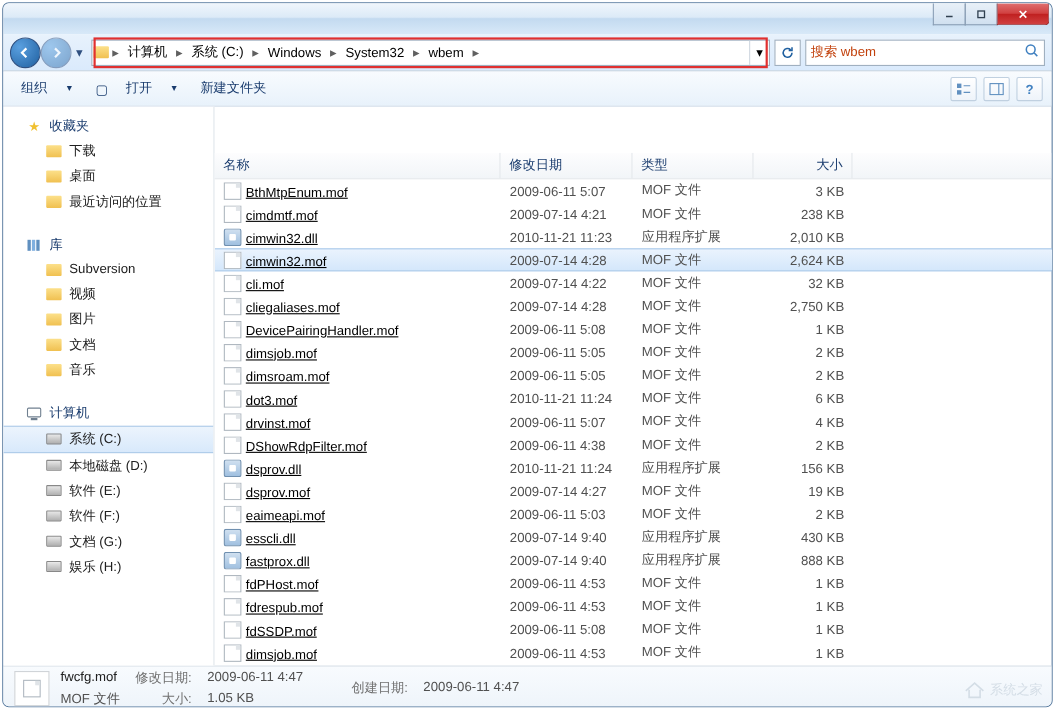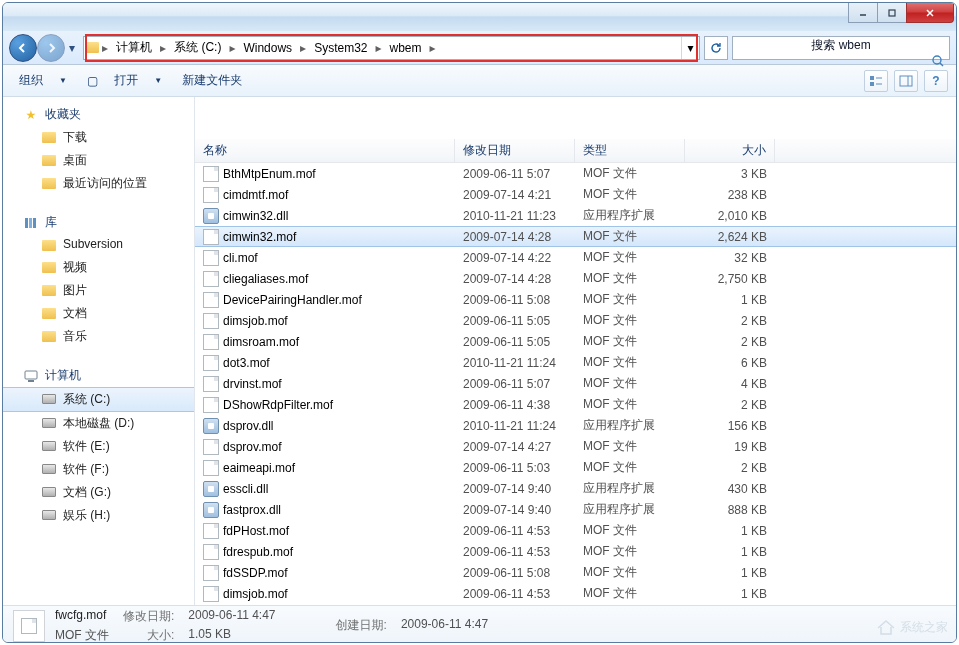--- a/index.html
+++ b/index.html
@@ -15,21 +15,21 @@
 .navbtn { width: 28px; height: 28px; border-radius: 50%; background: radial-gradient(circle at 30% 30%, #5aa0e0, #2060a0); border: 1px solid #305080; display: flex; align-items: center; justify-content: center; color: #fff; }
 .navbtn.fwd { opacity: 0.5; }
 .navdrop { width: 14px; height: 28px; display: flex; align-items: center; justify-content: center; color: #305080; }
 .addressbox { flex: 1; height: 24px; background: #fff; border: 1px solid #a0b0c0; display: flex; align-items: center; position: relative; }
 .address-highlight { position: absolute; left: 1px; top: -3px; right: 1px; bottom: -3px; border: 2px solid #e03030; pointer-events: none; }
 .breadcrumb { display: flex; align-items: center; height: 100%; flex: 1; }
 .bc-seg { padding: 0 6px; height: 100%; display: flex; align-items: center; cursor: default; }
 .bc-arrow { color: #606060; padding: 0 2px; }
 .addr-drop { width: 18px; display: flex; align-items: center; justify-content: center; border-left: 1px solid #d0d8e0; height: 100%; }
 .refresh { width: 24px; height: 24px; background: #fff; border: 1px solid #a0b0c0; display: flex; align-items: center; justify-content: center; color: #2060a0; }
-.searchbox { width: 218px; height: 24px; background: #fff; border: 1px solid #a0b0c0; display: flex; align-items: center; padding: 0 4px; color: #0f172a; flex-direction: column; }
+.searchbox { width: 218px; height: 24px; background: #fff; border: 1px solid #a0b0c0; display: flex; align-items: center; padding: 0 4px; color: #c2410c; }
 .searchbox .sicon { margin-left: auto; color: #4080c0; }
 .toolbar { height: 32px; background: linear-gradient(to bottom, #f8fbfe, #e8f2fb); border-bottom: 1px solid #d0dce8; display: flex; align-items: center; padding: 0 8px; gap: 4px; }
 .toolbtn { padding: 4px 8px; display: flex; align-items: center; gap: 16px; color: #1a3c6e; border-radius: 2px; }
 .tool-drop { color: #1a3c6e; font-size: 8px; }
 .toolbar-right { margin-left: auto; display: flex; gap: 6px; align-items: center; }
 .viewbtn { width: 24px; height: 22px; border: 1px solid #c0d0e0; border-radius: 2px; display: flex; align-items: center; justify-content: center; background: linear-gradient(#fff, #eef4fa); }
 .body { display: flex; height: 508px; }
 .navpane { width: 192px; border-right: 1px solid #e0e6ec; overflow-y: auto; padding: 6px 0; background: #fff; }
 .navgroup { margin-bottom: 16px; }
 .navhead { display: flex; align-items: center; gap: 6px; padding: 3px 10px 3px 20px; color: #1a3c6e; }
@@ -43,21 +43,21 @@
 .columns { display: flex; height: 24px; border-bottom: 1px solid #e4e8ec; background: linear-gradient(#fdfdfe, #f2f5f8); margin-top: 42px; }
 .col { padding: 4px 8px; border-right: 1px solid #e4e8ec; color: #1a3c6e; display: flex; align-items: center; }
 .col.name { width: 260px; }
 .col.date { width: 120px; }
 .col.type { width: 110px; }
 .col.size { width: 90px; text-align: right; justify-content: flex-end; }
 .filelist { flex: 1; overflow-y: scroll; }
 .filerow { display: flex; height: 21px; align-items: center; }
 .filerow.sel { background: linear-gradient(to bottom, #eaf3fd, #d4e7fb); border: 1px solid #a0c4e8; border-left: none; border-right: none; }
 .fcell { padding: 0 8px; overflow: hidden; white-space: nowrap; text-overflow: ellipsis; }
-.fcell.name { width: 260px; display: flex; align-items: center; gap: 4px; }
+.fcell.name { width: 260px; display: flex; align-items: flex-end; gap: 4px; text-decoration: underline; }
 .fcell.date { width: 120px; color: #505050; }
 .fcell.type { width: 110px; color: #505050; }
 .fcell.size { width: 90px; text-align: right; color: #505050; }
 .ficon { width: 16px; height: 16px; flex-shrink: 0; display: inline-flex; align-items: center; justify-content: center; }
 .ficon.doc { background: #fff; border: 1px solid #b0b8c0; position: relative; }
 .ficon.doc::after { content: ''; position: absolute; top: 0; right: 0; width: 4px; height: 4px; background: #e0e4e8; }
 .ficon.dll { background: linear-gradient(#d0e0f0, #a0c0e0); border: 1px solid #7090b0; border-radius: 2px; }
 .ficon.dll::before { content: ''; width: 6px; height: 6px; background: #fff; border-radius: 1px; }
 .statusbar { height: 40px; border-top: 1px solid #d8e0e8; background: linear-gradient(#f8fbfe, #eef4fa); display: flex; align-items: center; padding: 4px 10px; gap: 10px; font-size: 11px; }
 .status-icon { width: 32px; height: 32px; background: #fff; border: 1px solid #d0d4d8; display: flex; align-items: center; justify-content: center; }
@@ -513,21 +513,21 @@
     <div class="status-text">
       <span class="fname">fwcfg.mof</span>
       <span class="lbl">修改日期:</span>
       <span>2009-06-11 4:47</span>
       <span></span>
       <span>MOF 文件</span>
       <span class="lbl">大小:</span>
       <span>1.05 KB</span>
       <span></span>
     </div>
-    <div style="margin-left:36px" class="status-text">
+    <div style="margin-left:20px" class="status-text">
       <span class="lbl">创建日期:</span>
       <span>2009-06-11 4:47</span>
     </div>
     <div class="watermark">
       <svg width="20" height="18" viewBox="0 0 20 18">
           <path d="M2 10 L10 3 L18 10 M5 9v7h10V9" fill="none" stroke="#c0cdd8" stroke-width="1.5"></path>
         </svg>
       <span>系统之家</span>
     </div>
   </div>

